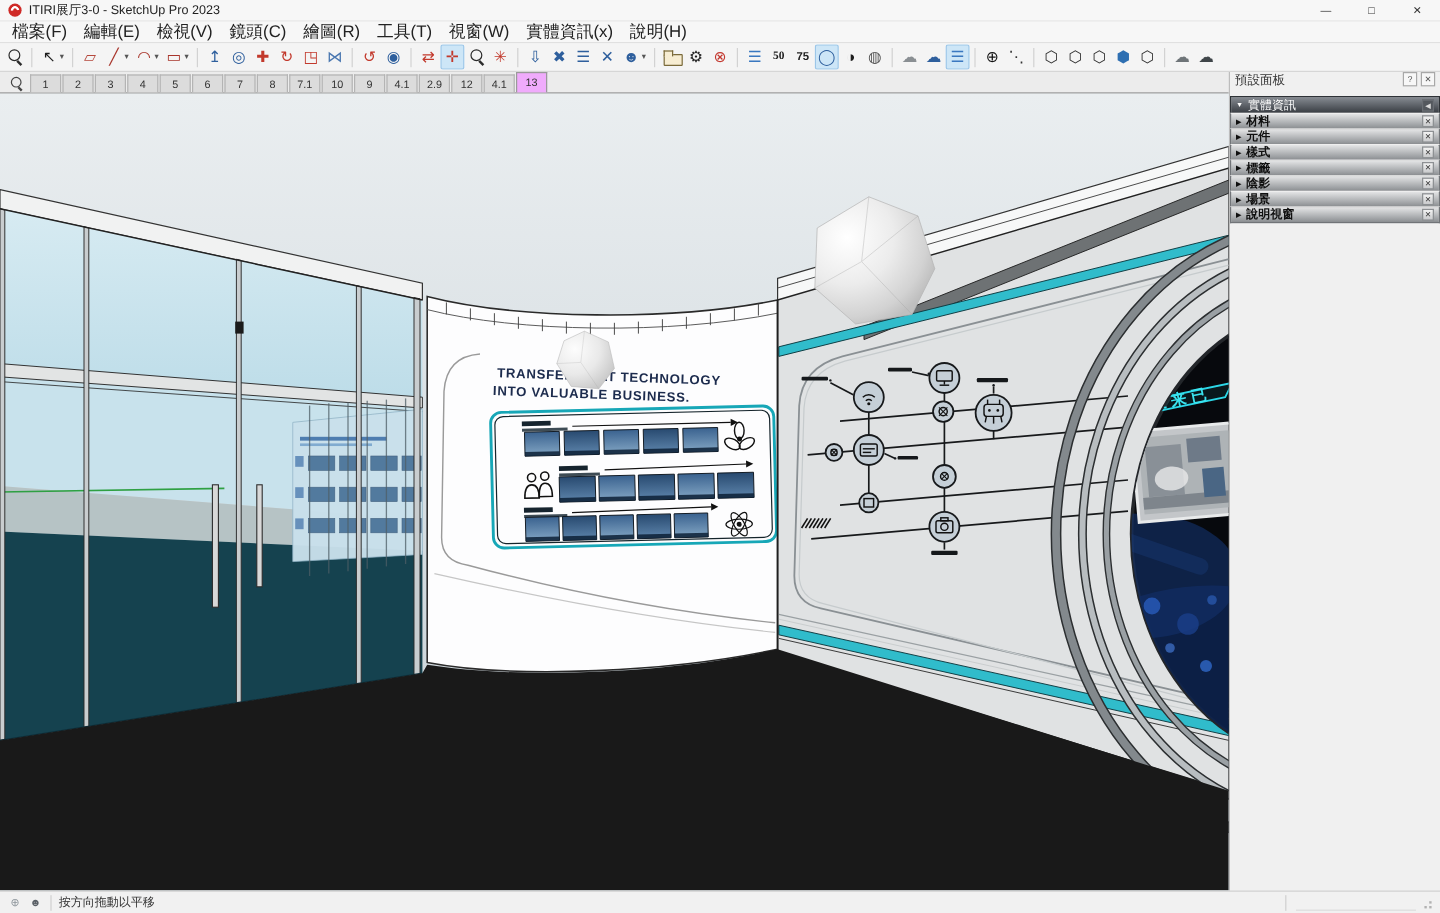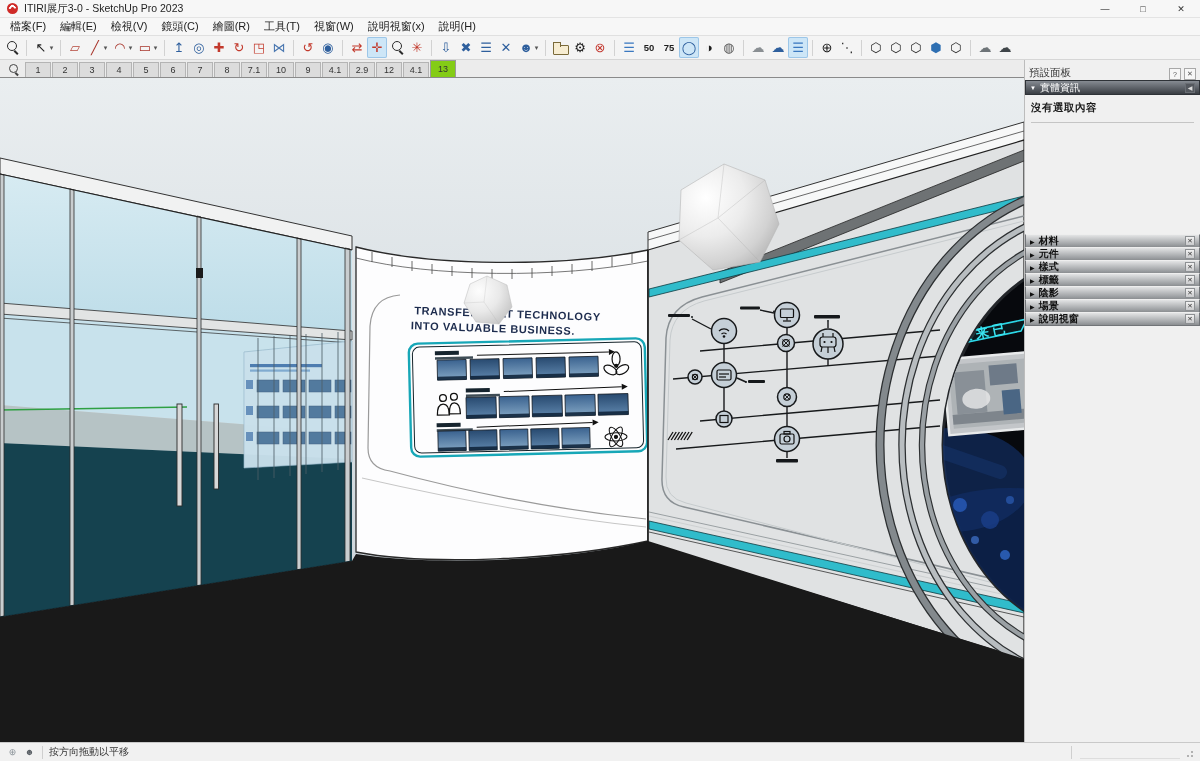--- a/index.html
+++ b/index.html
@@ -4,21 +4,21 @@
 <style>
   *{box-sizing:border-box;margin:0;padding:0}
   html,body{width:1200px;height:761px;overflow:hidden;font-family:"Liberation Sans",sans-serif;background:#e8e8e8;-webkit-font-smoothing:antialiased}
   
   .titlebar{height:18px;background:#f7f7f7;border-bottom:1px solid #e4e4e4;display:flex;align-items:center;font-size:10.5px;color:#1f1f1f}
   .su-logo{width:11px;height:11px;margin:0 6px 0 7px;border-radius:50%;background:#cf2a27;position:relative;flex:none}
   .su-logo::after{content:"";position:absolute;inset:2px;border-radius:50%;border:2px solid #fff;border-right-color:transparent;border-bottom-color:transparent;transform:rotate(40deg)}
   .win-controls{margin-left:auto;display:flex;height:100%}
   .win-btn{width:38px;height:100%;display:flex;align-items:center;justify-content:center;font-size:9px;color:#333}
   
-  .menubar{height:18px;background:#f7f7f7;border-bottom:1px solid #e0e0e0;display:flex;align-items:center;padding-left:3px;font-size:11px;color:#222}
+  .menubar{height:18px;background:#f7f7f7;border-bottom:1px solid #e0e0e0;display:flex;align-items:center;padding-left:3px;font-size:14px;color:#222}
   .menu-item{padding:0 7px;height:100%;display:flex;align-items:center}
   
   .toolbar{height:24px;background:#f4f4f4;border-bottom:1px solid #d6d6d6;display:flex;align-items:center;padding:0 2px;overflow:hidden}
   .tb-item{position:relative;min-width:20px;height:21px;display:flex;align-items:center;justify-content:center;font-size:13px;border-radius:2px;flex:none}
   .tb-item.caret{min-width:9px;margin-left:-4px;font-size:7px}
   .tb-item.txt .tb-glyph{font-size:9.5px;font-weight:700}
   .tb-item.sep{min-width:9px}
   .tb-item.sep::before{content:"";width:1px;height:16px;background:#d2d2d2}
   .tb-item.active{background:#cde6f7;box-shadow:inset 0 0 0 1px #9cc6e8}
   .tb-glyph{line-height:1}
@@ -28,27 +28,27 @@
   .tb-item[data-glyph="folder"]::after{content:"";position:absolute;left:3px;top:5px;width:6px;height:4px;border:1.4px solid #7a6a3a;border-bottom:none;background:#f7edd2}
   
   .mainrow{display:flex;height:682px}
   .leftcol{width:1024px;flex:none;display:flex;flex-direction:column}
   
   .tabsbar{height:18px;background:#ececec;border-bottom:1px solid #8a8a8a;display:flex;align-items:flex-end;padding-left:3px}
   .tab-mag{width:22px;height:15px;position:relative;flex:none}
   .tab-mag::before{content:"";position:absolute;left:6px;top:2px;width:7px;height:7px;border:1.5px solid #444;border-radius:50%}
   .tab-mag::after{content:"";position:absolute;left:12.5px;top:9.5px;width:4px;height:1.6px;background:#444;transform:rotate(45deg);transform-origin:0 0}
   .tab{min-width:26px;height:15px;background:#dcdcdc;border:1px solid #b4b4b4;border-bottom:none;margin-right:1px;font-size:9px;color:#333;display:flex;align-items:center;justify-content:center;padding:0 4px}
-  .tab.active{background:#84cc16;height:17px;border-color:#9a9a9a}
+  .tab.active{background:#f0abfc;height:17px;border-color:#9a9a9a}
   
   .viewport{position:relative;width:1024px;height:664px;background:#dde3e6;overflow:hidden}
   .viewport svg{position:absolute;inset:0;display:block}
   
   .panel{width:176px;flex:none;background:#f0f0f0;border-left:1px solid #bcbcbc;font-size:10px;color:#222;display:flex;flex-direction:column}
-  .panel-header{height:20px;display:flex;align-items:flex-end;padding:0 4px;font-size:10.5px;color:#333}
+  .panel-header{height:20px;display:flex;align-items:flex-start;padding:0 4px;font-size:10.5px;color:#333}
   .panel-hbtn{width:12px;height:12px;border:1px solid #a8a8a8;background:#f7f7f7;font-size:7px;display:flex;align-items:center;justify-content:center;margin-left:3px;color:#555}
   .panel-header .spacer{flex:1}
   .entity-header{height:15px;background:linear-gradient(#868b92,#393d43);border:1px solid #2e3237;color:#fff;display:flex;align-items:center;padding:0 4px;font-size:10px}
   .entity-header .arrow{font-size:6px;margin-right:4px}
   .entity-header .ebtn{margin-left:auto;font-size:6px;color:#ddd;border:1px solid #6a6e74;background:#54585e;width:10px;height:10px;display:flex;align-items:center;justify-content:center}
   .entity-body{height:140px;padding:6px 6px 0}
   .empty-msg{font-weight:bold;font-size:10.5px;color:#1b1b1b;letter-spacing:.5px}
   .entity-body hr{border:none;border-top:1px solid #c5c5c5;margin-top:7px}
   .sec{height:14px;background:linear-gradient(#e3e4e5,#9da0a3 80%,#8b8e91);border:1px solid #717478;border-top-color:#eee;margin-top:-1px;display:flex;align-items:center;padding:0 4px;font-weight:bold;color:#101010}
   .sec .arrow{font-size:6px;margin-right:4px;font-weight:normal}
@@ -81,21 +81,21 @@
 
 <div class="menubar">
 
 <span class="menu-item">檔案(F)</span>
     <span class="menu-item">編輯(E)</span>
     <span class="menu-item">檢視(V)</span>
     <span class="menu-item">鏡頭(C)</span>
     <span class="menu-item">繪圖(R)</span>
     <span class="menu-item">工具(T)</span>
     <span class="menu-item">視窗(W)</span>
-    <span class="menu-item">說明視窗(x)</span>
+    <span class="menu-item">實體資訊(x)</span>
     <span class="menu-item">說明(H)</span>
   </div>
 
 <div class="toolbar">
 
     <span class="tb-item" data-glyph="mag">
       
     </span>
 
     <span class="tb-item sep">
@@ -248,21 +248,21 @@
 
     <span class="tb-item sep">
       <span class="tb-glyph"></span>
     </span>
 
     <span class="tb-item">
       <span class="tb-glyph" style="color: rgb(58, 120, 192);">☰</span>
     </span>
 
     <span class="tb-item txt">
-      <span class="tb-glyph" style="color: rgb(29, 29, 29);">50</span>
+      <span class="tb-glyph" style="color: rgb(29, 29, 29); font-family: Liberation Serif, serif;">50</span>
     </span>
 
     <span class="tb-item txt">
       <span class="tb-glyph" style="color: rgb(29, 29, 29);">75</span>
     </span>
 
     <span class="tb-item active">
       <span class="tb-glyph" style="color: rgb(46, 95, 157);">◯</span>
     </span>
 
@@ -765,24 +765,20 @@
 
       <span class="panel-hbtn">?</span>
           <span class="panel-hbtn">✕</span>
         </span>
     </div>
     <div class="entity-header">
       <span class="arrow">▼</span>
       <span>實體資訊</span>
       <span class="ebtn">◀</span>
     </div>
-    <div class="entity-body">
-      <div class="empty-msg">沒有選取內容</div>
-      <hr>
-    </div>
     <div>
 
         <div class="sec">
           <span class="arrow">▶</span>
           <span>材料</span>
           <span class="xbtn">✕</span>
         </div>
 
         <div class="sec">
           <span class="arrow">▶</span>

